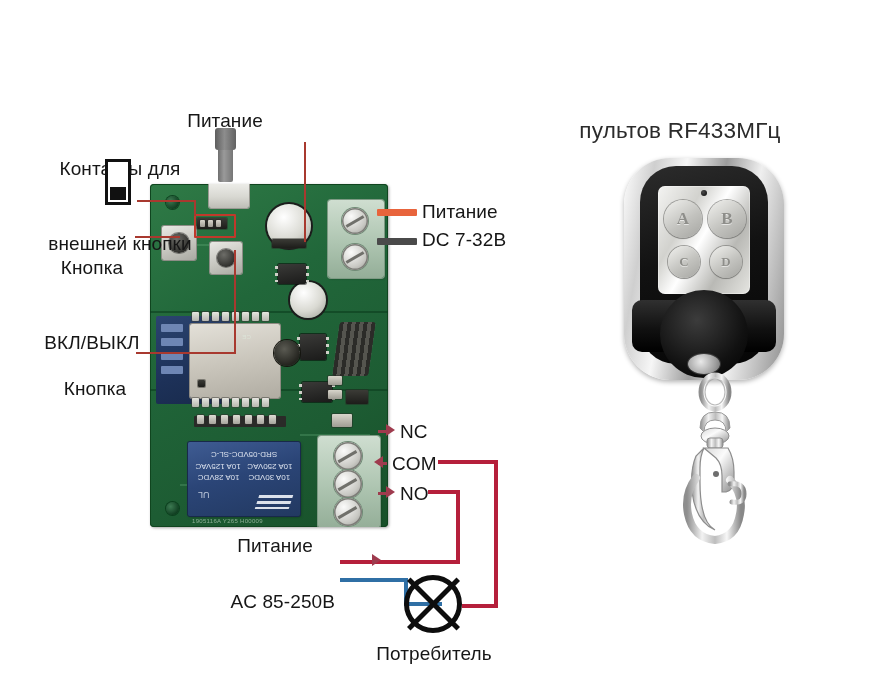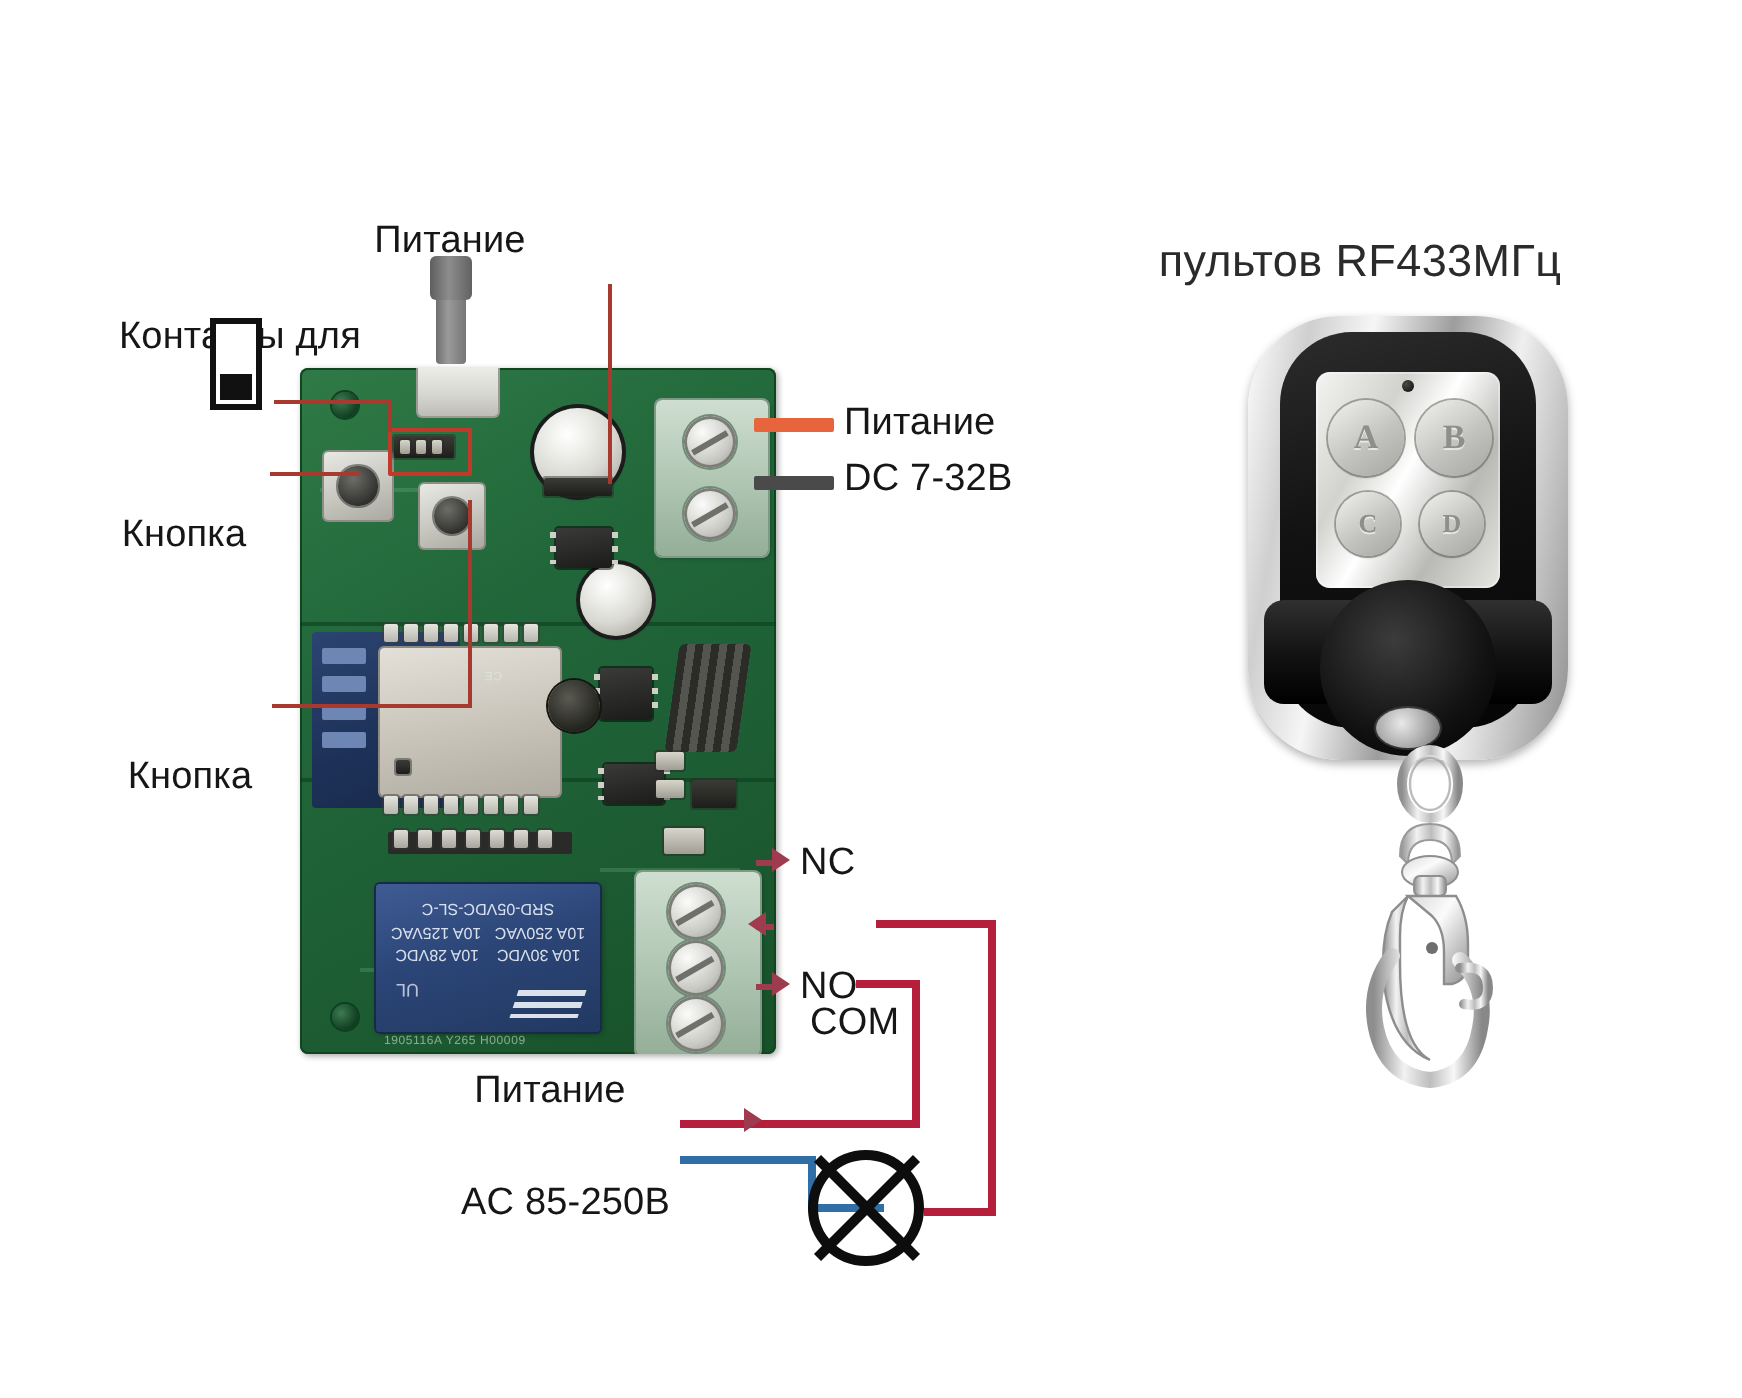--- a/index.html
+++ b/index.html
@@ -472,54 +472,56 @@
     </div>
 
     <div class="hl-box" style="left:44px; top:30px; width:38px; height:20px;"></div>
   </div>
 
   <div class="usb-cable" style="left:218px; top:140px; width:15px; height:42px;"></div>
   <div class="usb-boot" style="left:215px; top:128px; width:21px; height:22px;"></div>
 
   <div class="lbl c" style="left:30px; top:106px; width:180px;">
     <div>Контакты для</div>
+    <div>внешней кнопки</div>
   </div>
   <div class="switch-icon" style="left:105px; top:159px;"></div>
   <div class="leader h" style="left:137px; top:200px; width:59px;"></div>
   <div class="leader v" style="left:194px; top:200px; height:16px;"></div>
 
   <div class="lbl c" style="left:155px; top:58px; width:140px;">
     <div>Питание</div>
   </div>
 
   <div class="leader v" style="left:304px; top:142px; height:100px;"></div>
 
   <div class="lbl c" style="left:32px; top:205px; width:120px;">
     <div>Кнопка</div>
+    <div>ВКЛ/ВЫКЛ</div>
   </div>
   <div class="leader h" style="left:135px; top:236px; width:45px;"></div>
 
   <div class="lbl c" style="left:40px; top:326px; width:110px;">
     <div>Кнопка</div>
   </div>
   <div class="leader h" style="left:136px; top:352px; width:100px;"></div>
   <div class="leader v" style="left:234px; top:250px; height:104px;"></div>
 
   <div class="stub stub-pos" style="left:377px; top:209px; width:40px;"></div>
   <div class="stub stub-neg" style="left:377px; top:238px; width:40px;"></div>
   <div class="lbl" style="left:422px; top:199px;">Питание</div>
   <div class="lbl" style="left:422px; top:227px;">DC 7-32В</div>
 
   <div class="tick" style="left:378px; top:430px; width:9px;"></div>
   <div class="arrow-right" style="left:386px; top:424px;"></div>
   <div class="lbl" style="left:400px; top:419px;">NC</div>
 
   <div class="tick" style="left:378px; top:462px; width:9px;"></div>
   <div class="arrow-left" style="left:374px; top:456px;"></div>
-  <div class="lbl" style="left:405px; top:451px;margin-top:48px;">COM</div>
+  <div class="lbl" style="left:392px; top:451px;">COM</div>
 
   <div class="tick" style="left:378px; top:492px; width:9px;"></div>
   <div class="arrow-right" style="left:386px; top:486px;"></div>
   <div class="lbl" style="left:400px; top:481px;">NO</div>
 
   <div class="wire h wire-red" style="left:438px; top:460px; width:60px;"></div>
   <div class="wire v wire-red" style="left:494px; top:460px; height:148px;"></div>
   <div class="wire h wire-red" style="left:462px; top:604px; width:36px;"></div>
 
   <div class="wire h wire-red" style="left:428px; top:490px; width:32px;"></div>
@@ -531,20 +533,21 @@
   <div class="wire v wire-blue" style="left:404px; top:578px; height:28px;"></div>
   <div class="wire h wire-blue" style="left:404px; top:602px; width:38px;"></div>
 
   <div class="lamp" style="left:404px; top:575px;">
     <i class="a"></i>
     <i class="b"></i>
   </div>
 
   <div class="lbl c" style="left:215px; top:533px; width:120px;">Питание</div>
   <div class="lbl r" style="left:185px; top:589px; width:150px;">AC 85-250В</div>
+  <div class="lbl c" style="left:358px; top:641px; width:152px;">Потребитель</div>
 
   <div class="remote-wrap" style="left:616px; top:158px; width:180px; height:230px;">
 
     <div class="rc-body" style="left:8px; top:0; width:160px; height:222px;"></div>
     <div class="rc-face" style="left:24px; top:8px; width:128px; height:198px;"></div>
 
     <div class="rc-keypad" style="left:42px; top:28px; width:92px; height:108px;"></div>
     <div class="rc-led" style="left:85px; top:32px;"></div>
 
     <div class="rc-btn" style="left:48px; top:42px; width:38px; height:38px;">A</div>

